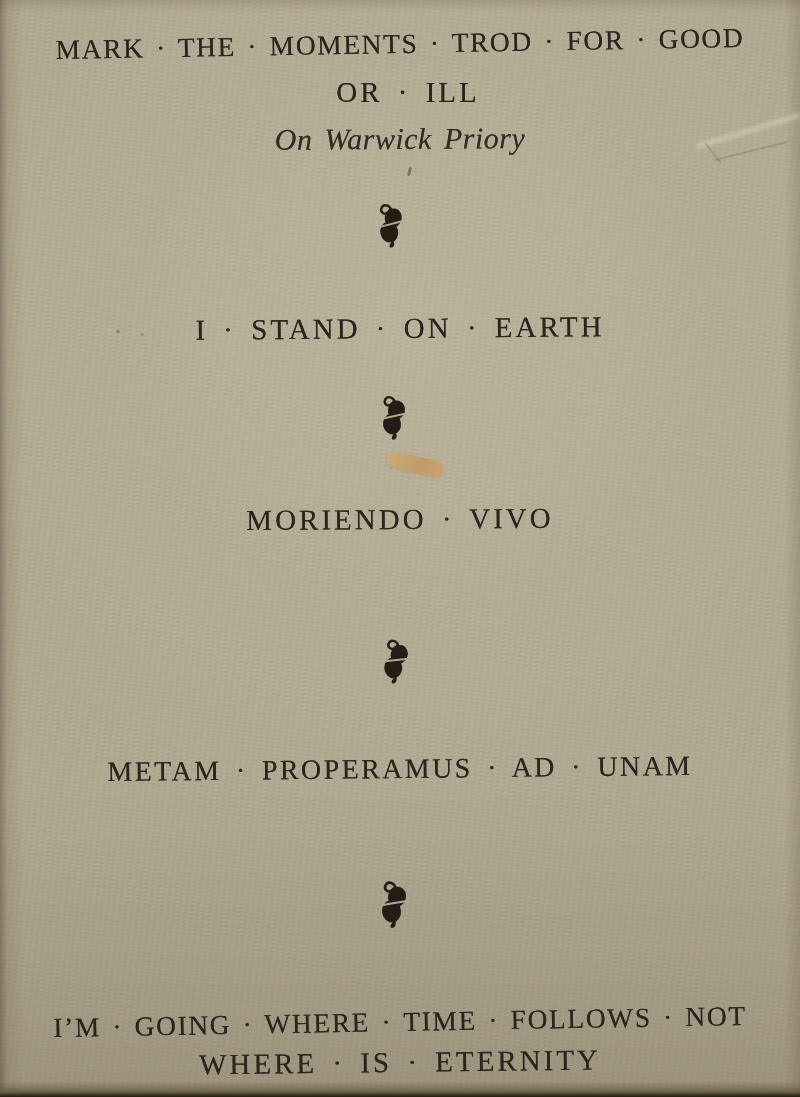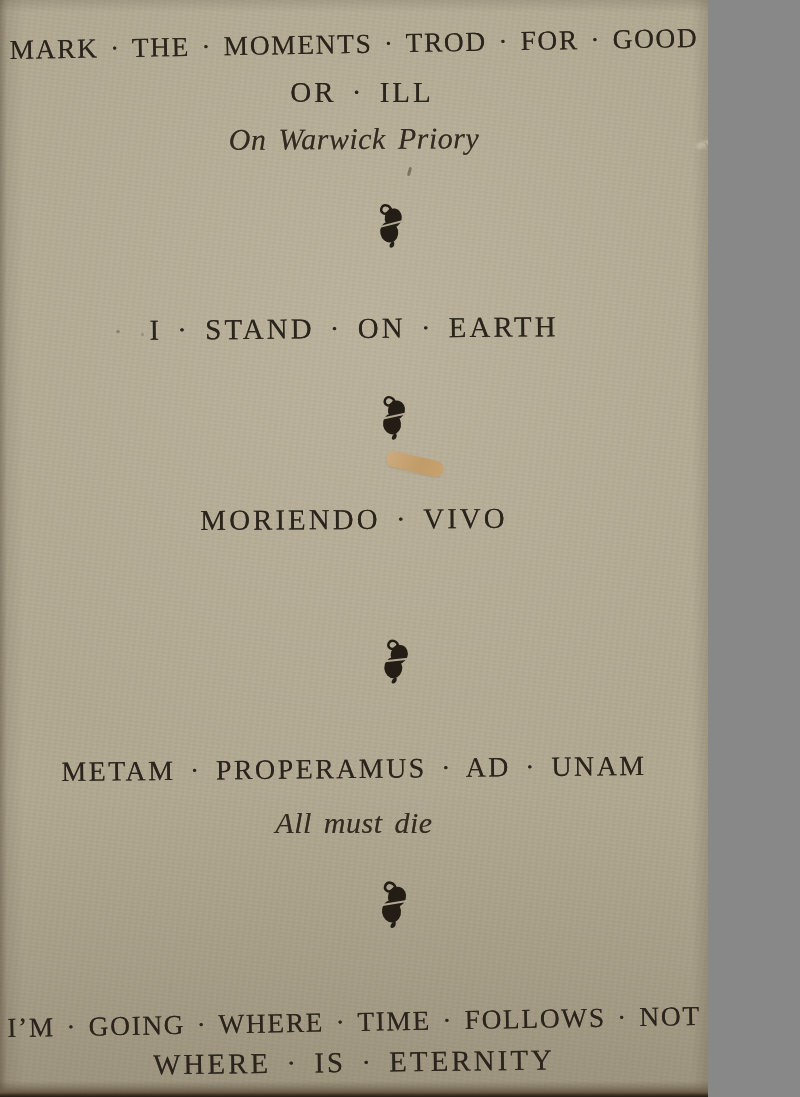--- a/index.html
+++ b/index.html
@@ -1,18 +1,18 @@
 <!DOCTYPE html>
 <html><head>
 <meta charset="utf-8">
 <style>
   html,body{margin:0;padding:0;background:#888;}
   .page{
     position:relative;
-    width:708px;height:1097px;
+    width:800px;height:1097px;
     overflow:hidden;
     background-color:#b2a992;
     background-image:
       radial-gradient(95% 65% at 52% 30%, rgba(255,248,228,0.12), rgba(0,0,0,0) 70%),
       linear-gradient(180deg, rgba(70,58,40,0.16) 0px, rgba(70,58,40,0) 12px),
       linear-gradient(90deg, rgba(60,48,34,0.38) 0px, rgba(60,48,34,0.10) 7px, rgba(60,48,34,0) 24px),
       linear-gradient(270deg, rgba(60,48,34,0.16) 0px, rgba(60,48,34,0) 16px),
       linear-gradient(180deg, rgba(0,0,0,0) 72%, rgba(72,61,42,0.10) 88%, rgba(72,61,42,0.20) 100%),
       repeating-linear-gradient(7deg, rgba(0,0,0,0.016) 0 2px, rgba(255,255,255,0.013) 2px 4px),
       repeating-linear-gradient(97deg, rgba(0,0,0,0.013) 0 3px, rgba(255,255,255,0.011) 3px 6px);
@@ -119,21 +119,20 @@
     <svg viewBox="0 0 30 48" xmlns="http://www.w3.org/2000/svg">
       <path d="M16 10 C15 4 8 2 6 7 C4.5 11 9 14 12 11.5 C13.5 10.3 14.2 9.4 14.8 8.2" fill="none" stroke="#241d15" stroke-width="2.4" stroke-linecap="round"></path>
       <ellipse cx="17.5" cy="17" rx="8.5" ry="9.5" fill="#241d15" transform="rotate(14 17.5 17)"></ellipse>
       <ellipse cx="13" cy="31" rx="9" ry="10.5" fill="#241d15" transform="rotate(-9 13 31)"></ellipse>
       <path d="M17 40 C19 44 16 47.5 13.5 46.5 C12 45.8 13 42.5 15.5 40.5 Z" fill="#241d15"></path>
       <line x1="4" y1="25.5" x2="27" y2="20.5" stroke="#b2a992" stroke-width="2"></line>
     </svg>
   </div>
 
   <div class="caps" id="s4l1">METAM · PROPERAMUS · AD · UNAM</div>
-  <div class="note" id="s4n">All must die</div>
 
   <div class="fleuron" id="f4">
     <svg viewBox="0 0 30 48" xmlns="http://www.w3.org/2000/svg">
       <path d="M16 10 C15 4 8 2 6 7 C4.5 11 9 14 12 11.5 C13.5 10.3 14.2 9.4 14.8 8.2" fill="none" stroke="#241d15" stroke-width="2.4" stroke-linecap="round"></path>
       <ellipse cx="17.5" cy="17" rx="8.5" ry="9.5" fill="#241d15" transform="rotate(14 17.5 17)"></ellipse>
       <ellipse cx="13" cy="31" rx="9" ry="10.5" fill="#241d15" transform="rotate(-9 13 31)"></ellipse>
       <path d="M17 40 C19 44 16 47.5 13.5 46.5 C12 45.8 13 42.5 15.5 40.5 Z" fill="#241d15"></path>
       <line x1="4" y1="25.5" x2="27" y2="20.5" stroke="#b2a992" stroke-width="2"></line>
     </svg>
   </div>

